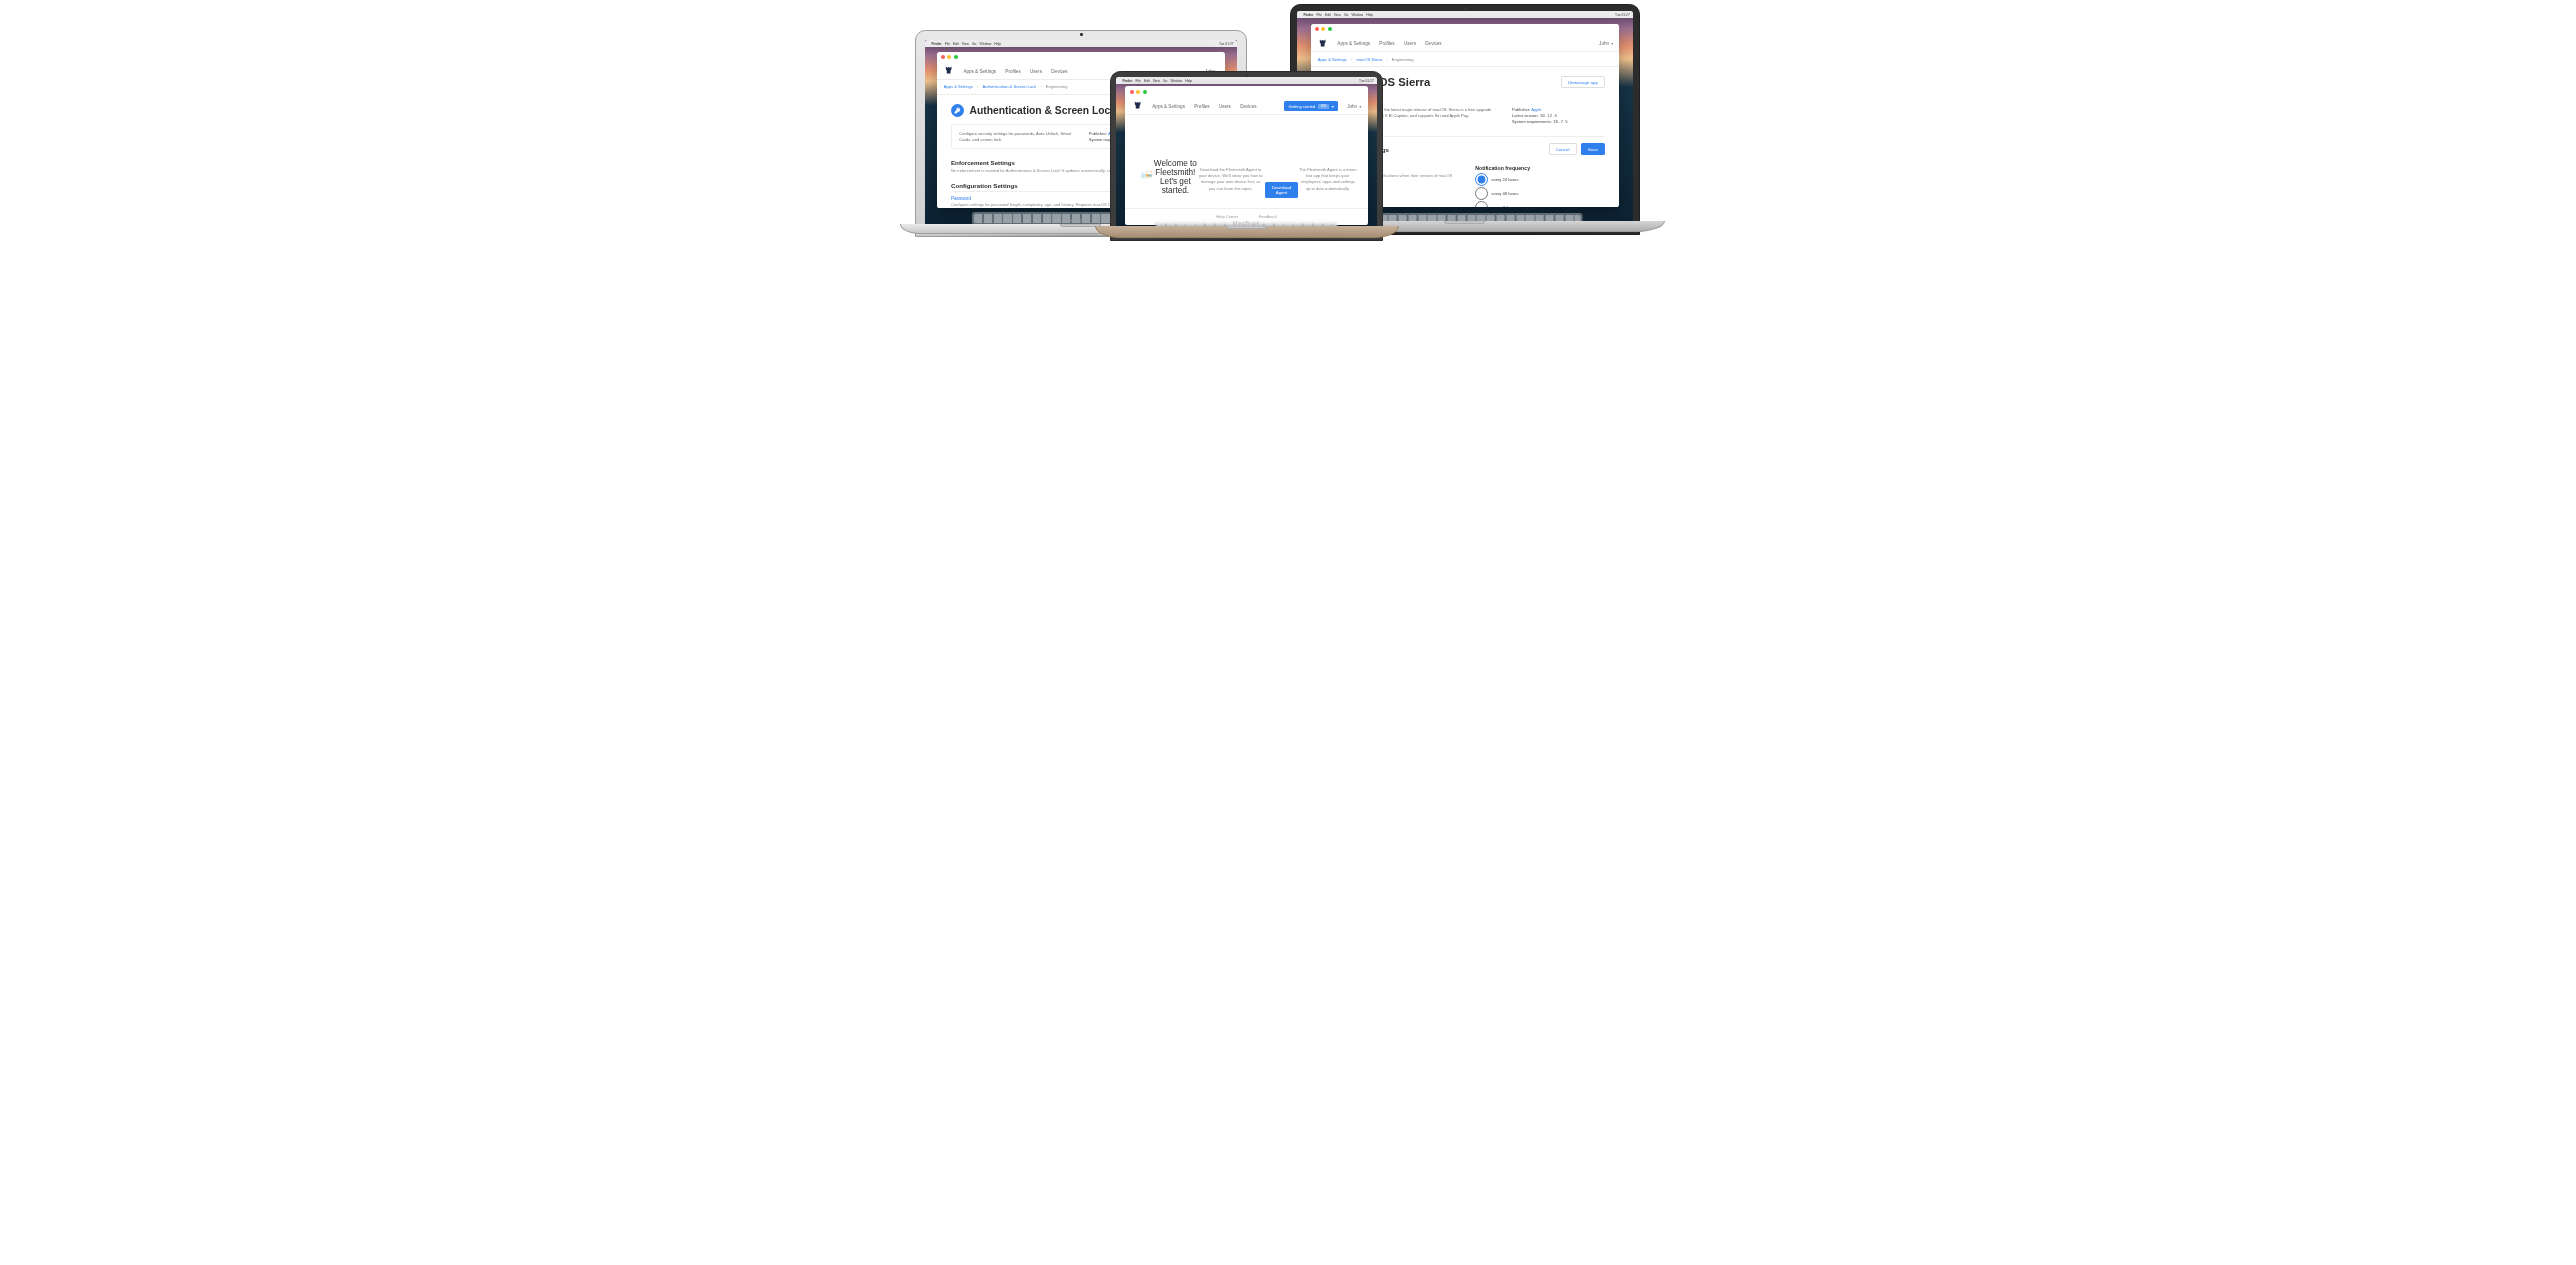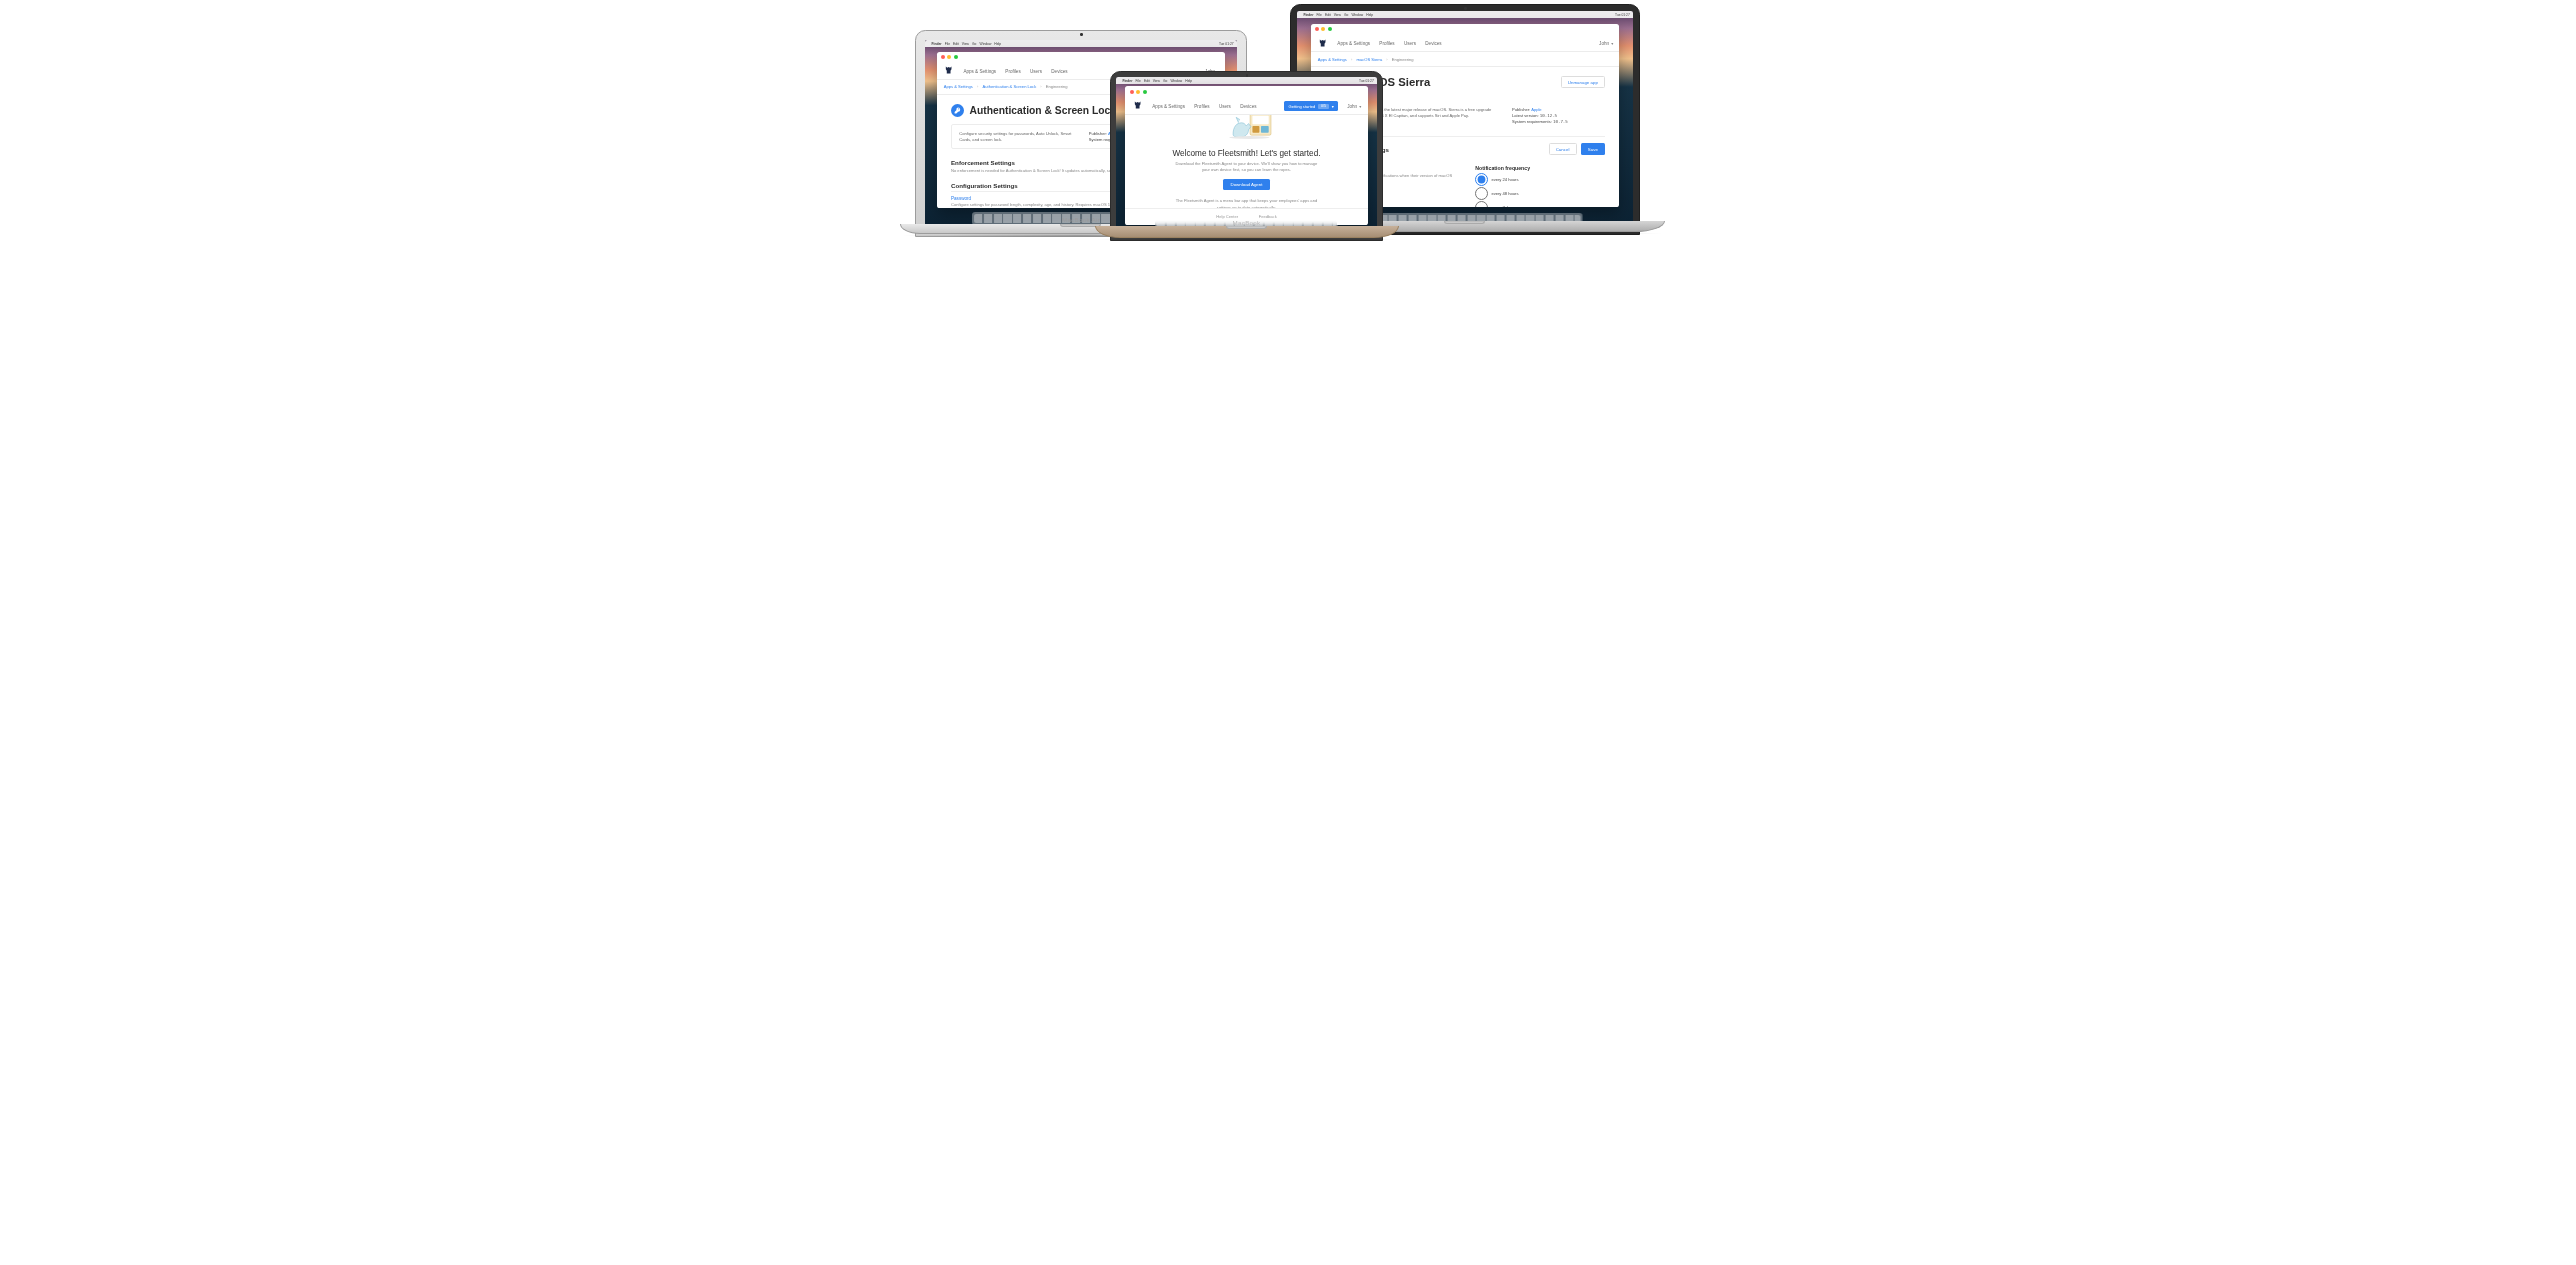--- a/index.html
+++ b/index.html
@@ -192,21 +192,21 @@
   .info-grid .lbl{color:#444;}
   .info-grid a{color:#2f80ed;text-decoration:none;}
   .section-h{font-size:6.2px;font-weight:600;color:#2c2c2c;margin:3.1px 0 2.1px;}
   .section-sub{font-size:4.1px;color:#888;margin-bottom:7.2px;line-height:1.5;}
   .setting-item{border-top:0.5px solid #eee;padding:4.1px 0;}
   .setting-item .si-title{color:#2f80ed;font-size:4.6px;margin-bottom:1px;cursor:pointer;}
   .setting-item .si-desc{color:#888;font-size:4.1px;line-height:1.4;}
 
   
   .welcome-wrap{
-    display:flex;flex-direction:column;align-items:center;justify-content:center;
+    display:flex;flex-direction:row;align-items:flex-end;justify-content:center;
     height:100%;text-align:center;padding:10.3px;
   }
   .illus{
     width:62px;height:36px;margin-bottom:6.2px;position:relative;
   }
   .illus svg{width:100%;height:100%;}
   .welcome-h{font-size:8.2px;font-weight:500;color:#2c2c2c;margin-bottom:3.1px;}
   .welcome-p{font-size:4.1px;color:#888;line-height:1.5;max-width:144px;margin-bottom:6.2px;}
   .primary-btn{
     background:#2f80ed;color:#fff;border:none;border-radius:1.5px;

